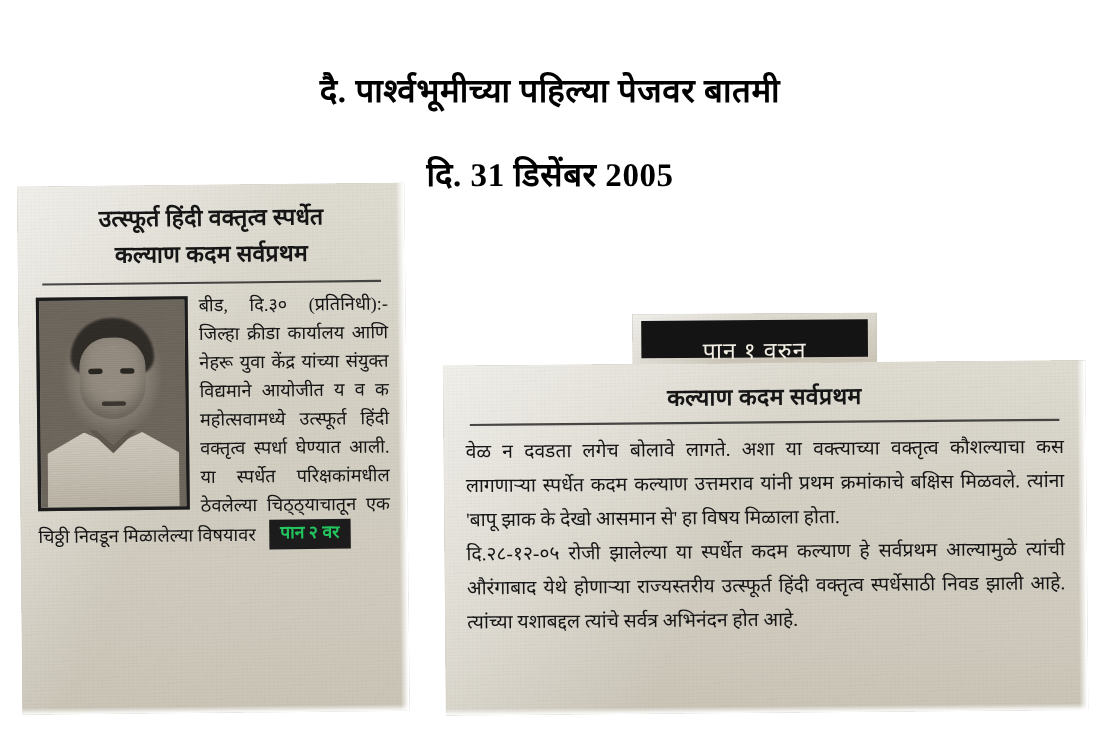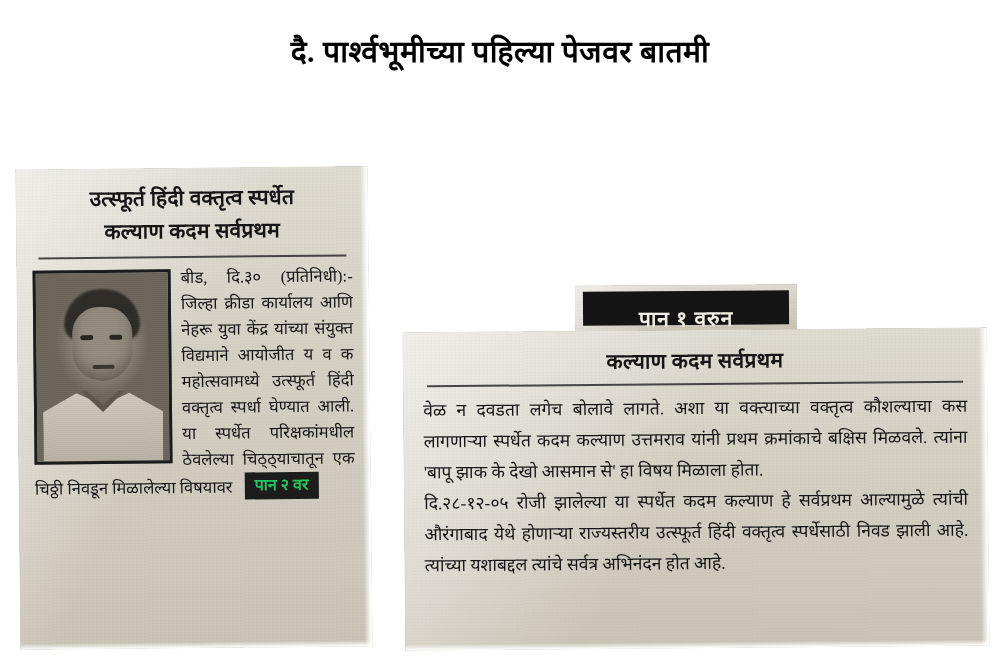--- a/index.html
+++ b/index.html
@@ -24,20 +24,21 @@
     text-align: center;
     color: #000;
   }
   #heading .line {
     font-family: "Liberation Serif", serif;
     font-weight: bold;
     font-size: 30px;
     line-height: 44px;
     letter-spacing: 0.5px;
     white-space: nowrap;
+    margin-top: 32px;
   }
 
   
   .clipping {
     position: absolute;
     background: #d8d5cb;
     box-shadow: inset 0 0 40px rgba(120,115,100,0.35);
     overflow: hidden;
   }
   .clipping .paper {
@@ -173,21 +174,21 @@
     left: 8px; right: 8px; top: 6px; bottom: 6px;
     background: #141414;
     z-index: 4;
     display: flex;
     align-items: center;
     justify-content: center;
   }
   #clip-banner .bar span {
     color: #f2eee3;
     font-family: "Liberation Serif", serif;
-    font-weight: bold;
+    font-weight: normal;
     font-size: 21px;
     letter-spacing: 1px;
     margin-top: 20px;
   }
 
   #clip-right {
     left: 404px;
     top: 330px;
     width: 584px;
     height: 318px;
@@ -224,20 +225,21 @@
   .torn-bottom {
     position: absolute; left: 0; right: 0; bottom: -2px; height: 8px; z-index: 5;
     background: linear-gradient(180deg, rgba(255,255,255,0) 0%, #ffffff 75%);
   }
 </style>
 </head>
 <body>
 
 <div id="heading">
   <div class="line">दै. पार्श्वभूमीच्या पहिल्या पेजवर बातमी</div>
+  <div class="line">दि. 31 डिसेंबर 2005</div>
 </div>
 
 <div id="clip-left" class="clipping">
   <div class="paper"></div>
   <div class="grain"></div>
   <div class="content">
 
     <div class="hl-headline">
       <div>उत्स्फूर्त हिंदी वक्तृत्व स्पर्धेत</div>
       <div>कल्याण कदम सर्वप्रथम</div>

